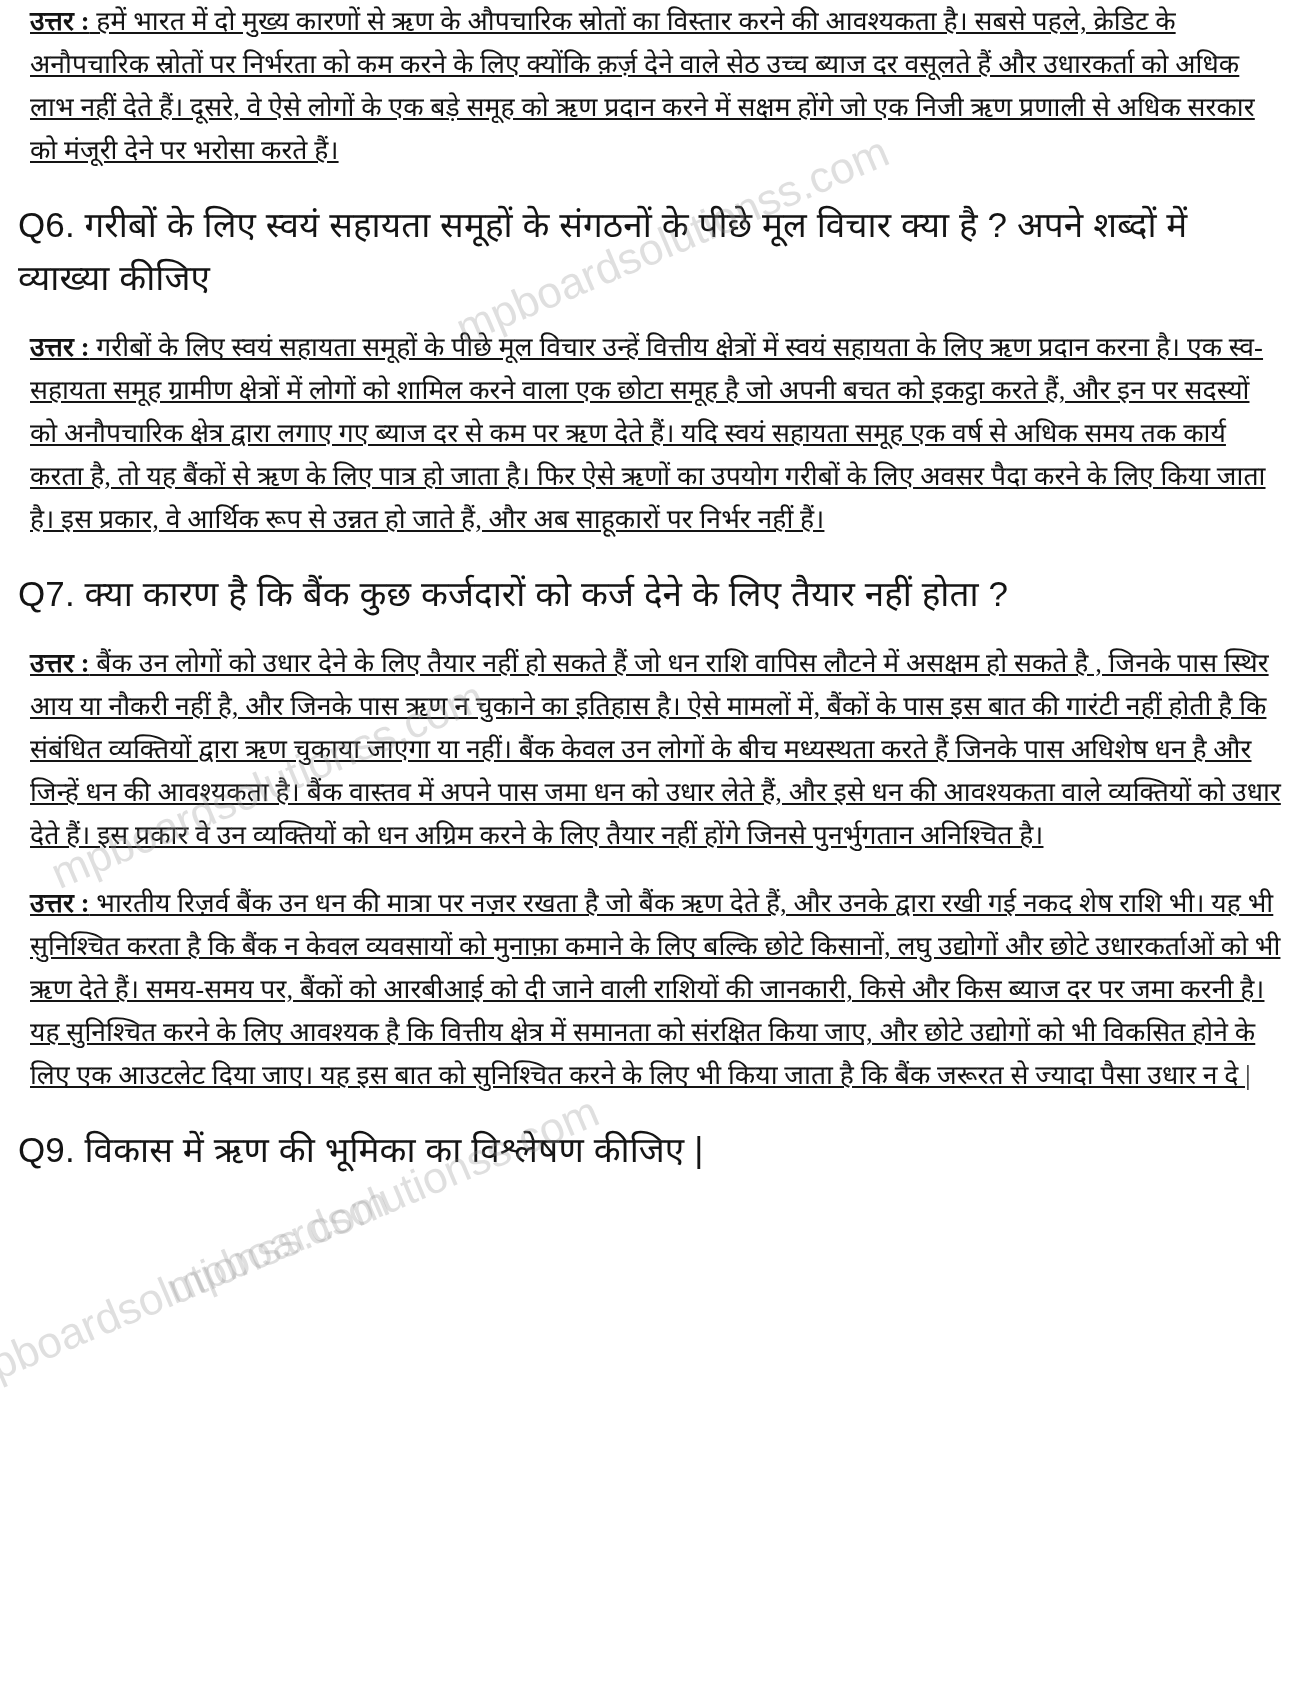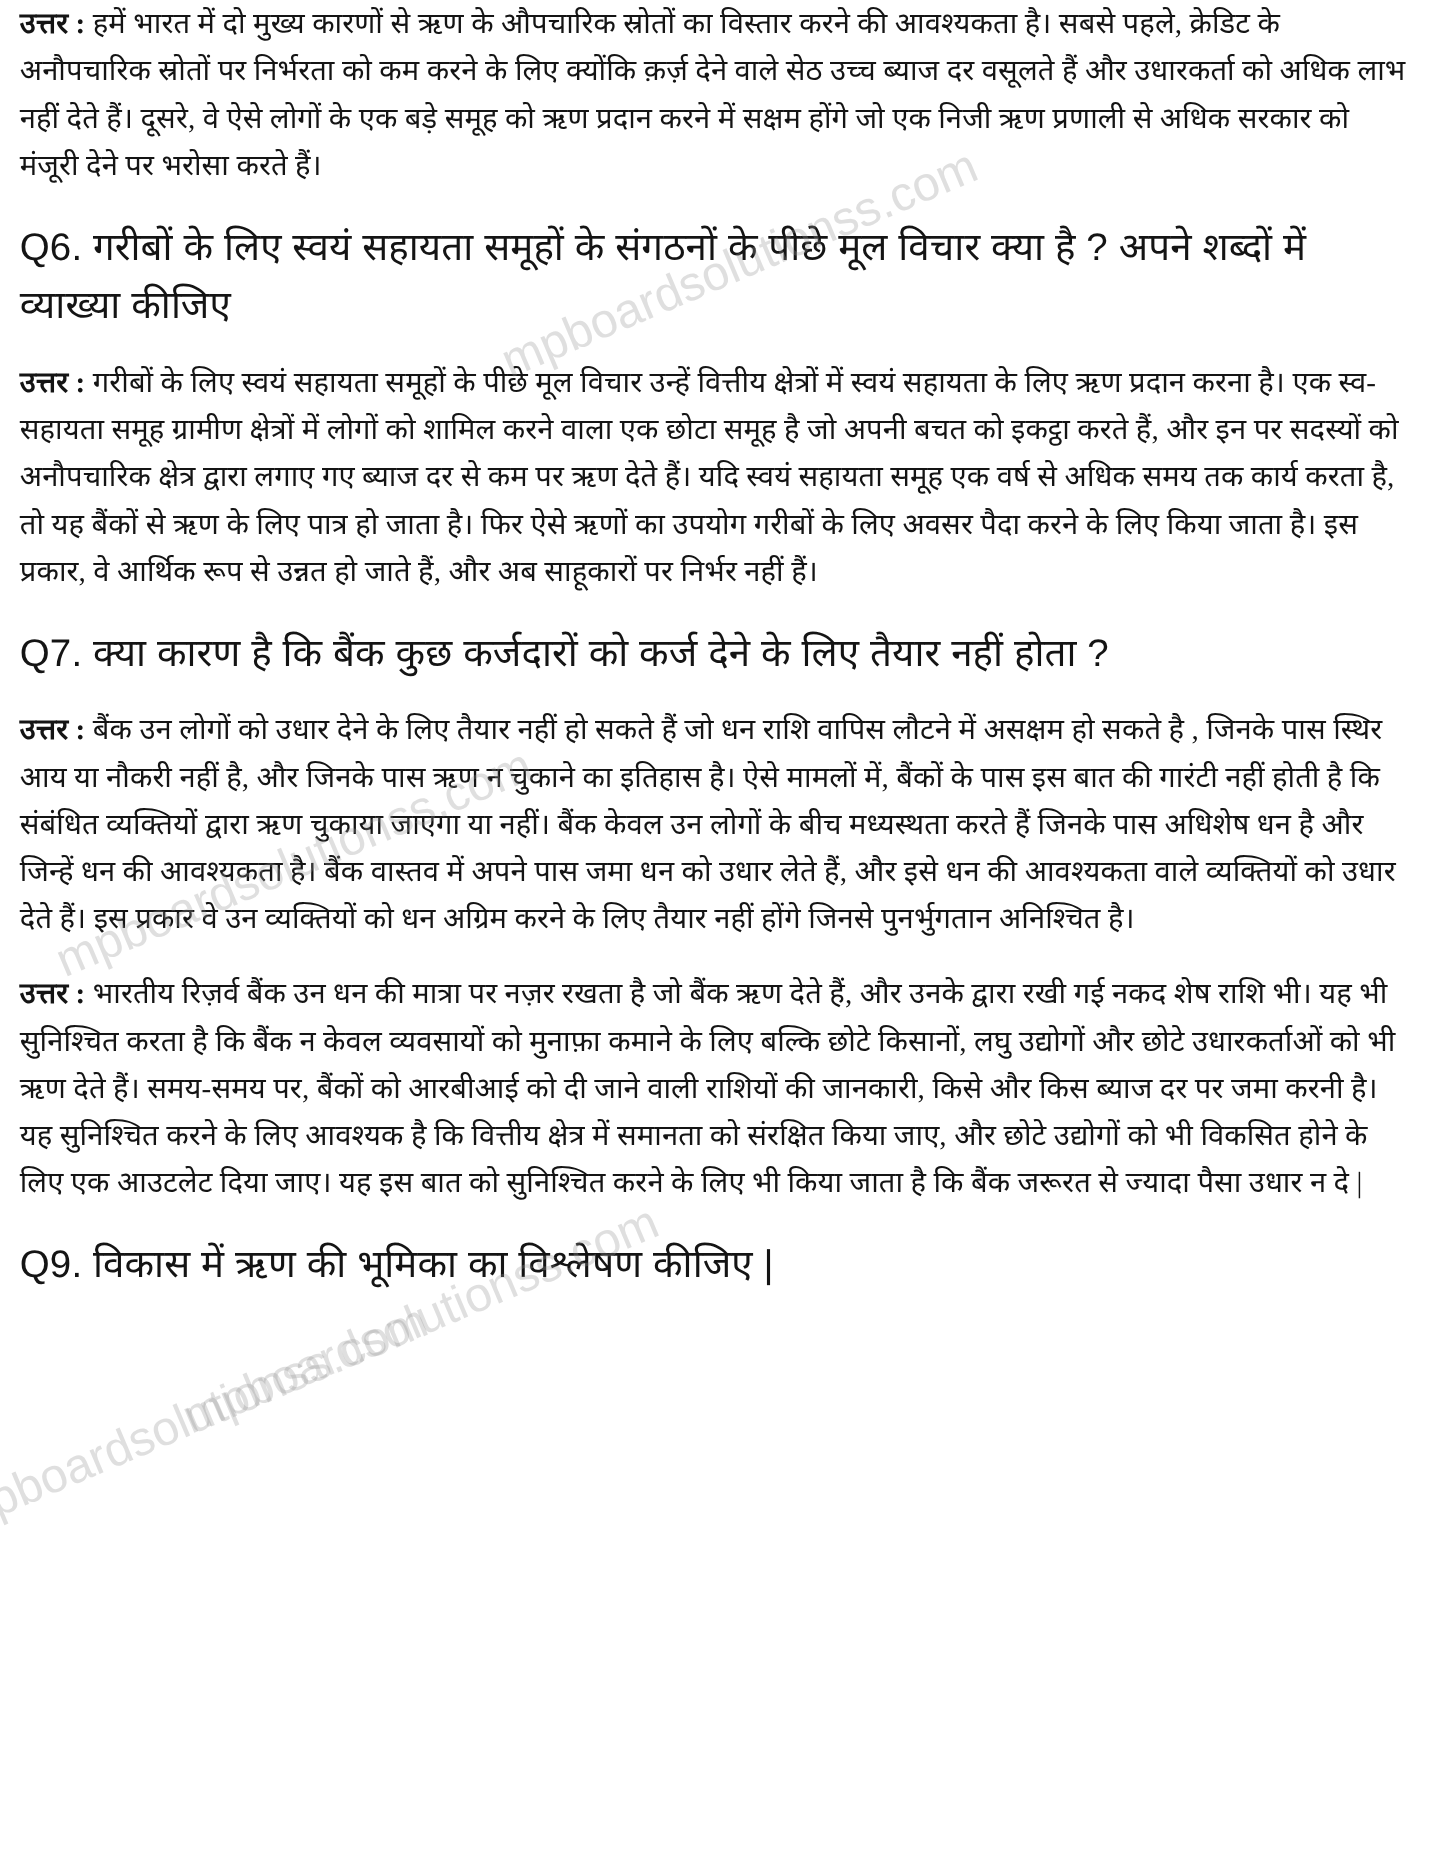--- a/index.html
+++ b/index.html
@@ -46,23 +46,24 @@
   .wm4 { top: 1265px; left: -60px; }
 
   .content {
     position: relative;
     z-index: 1;
   }
 
   p.answer {
     font-size: 26.5px;
     line-height: 1.62;
-    margin: 0 0 26px 0;
+    margin: 0 0 26px 12px;
     text-align: left;
     letter-spacing: 0.1px;
+    text-decoration: underline;
   }
   p.answer .lbl {
     font-weight: bold;
   }
   h3.question {
     font-family: "Liberation Sans", "DejaVu Sans", sans-serif;
     font-size: 35px;
     line-height: 1.52;
     font-weight: normal;
     margin: 0 0 22px 0;

